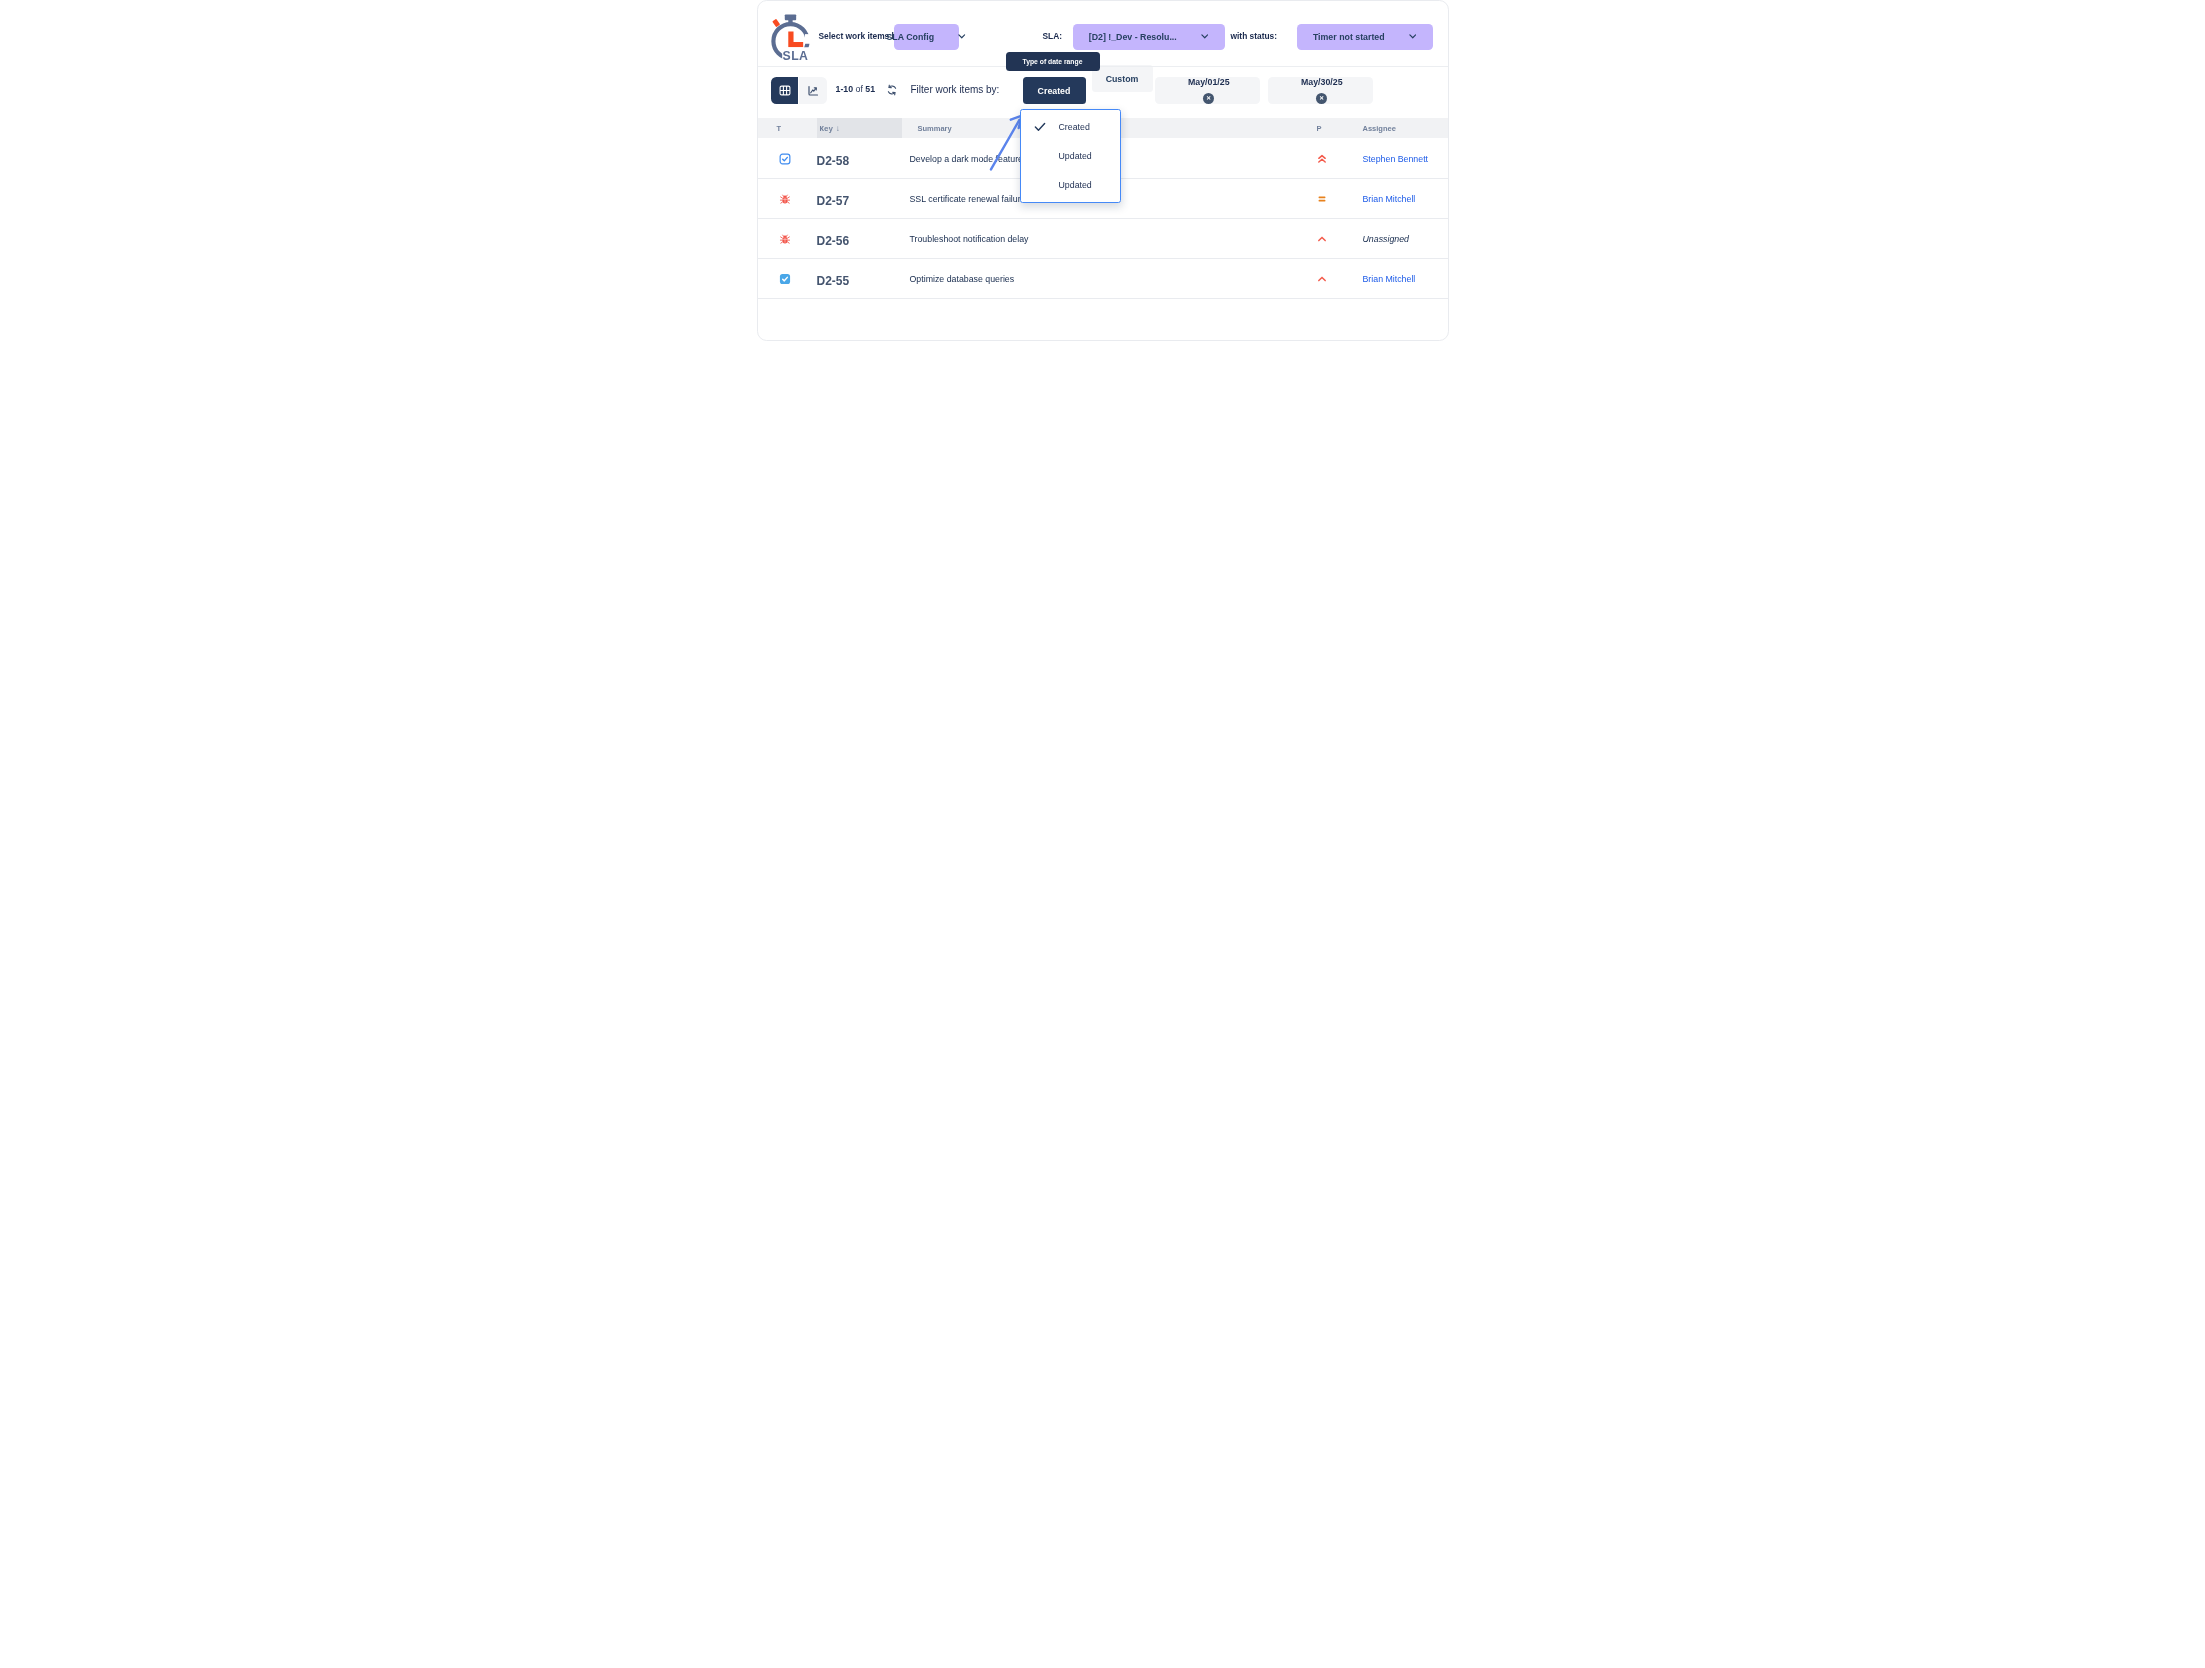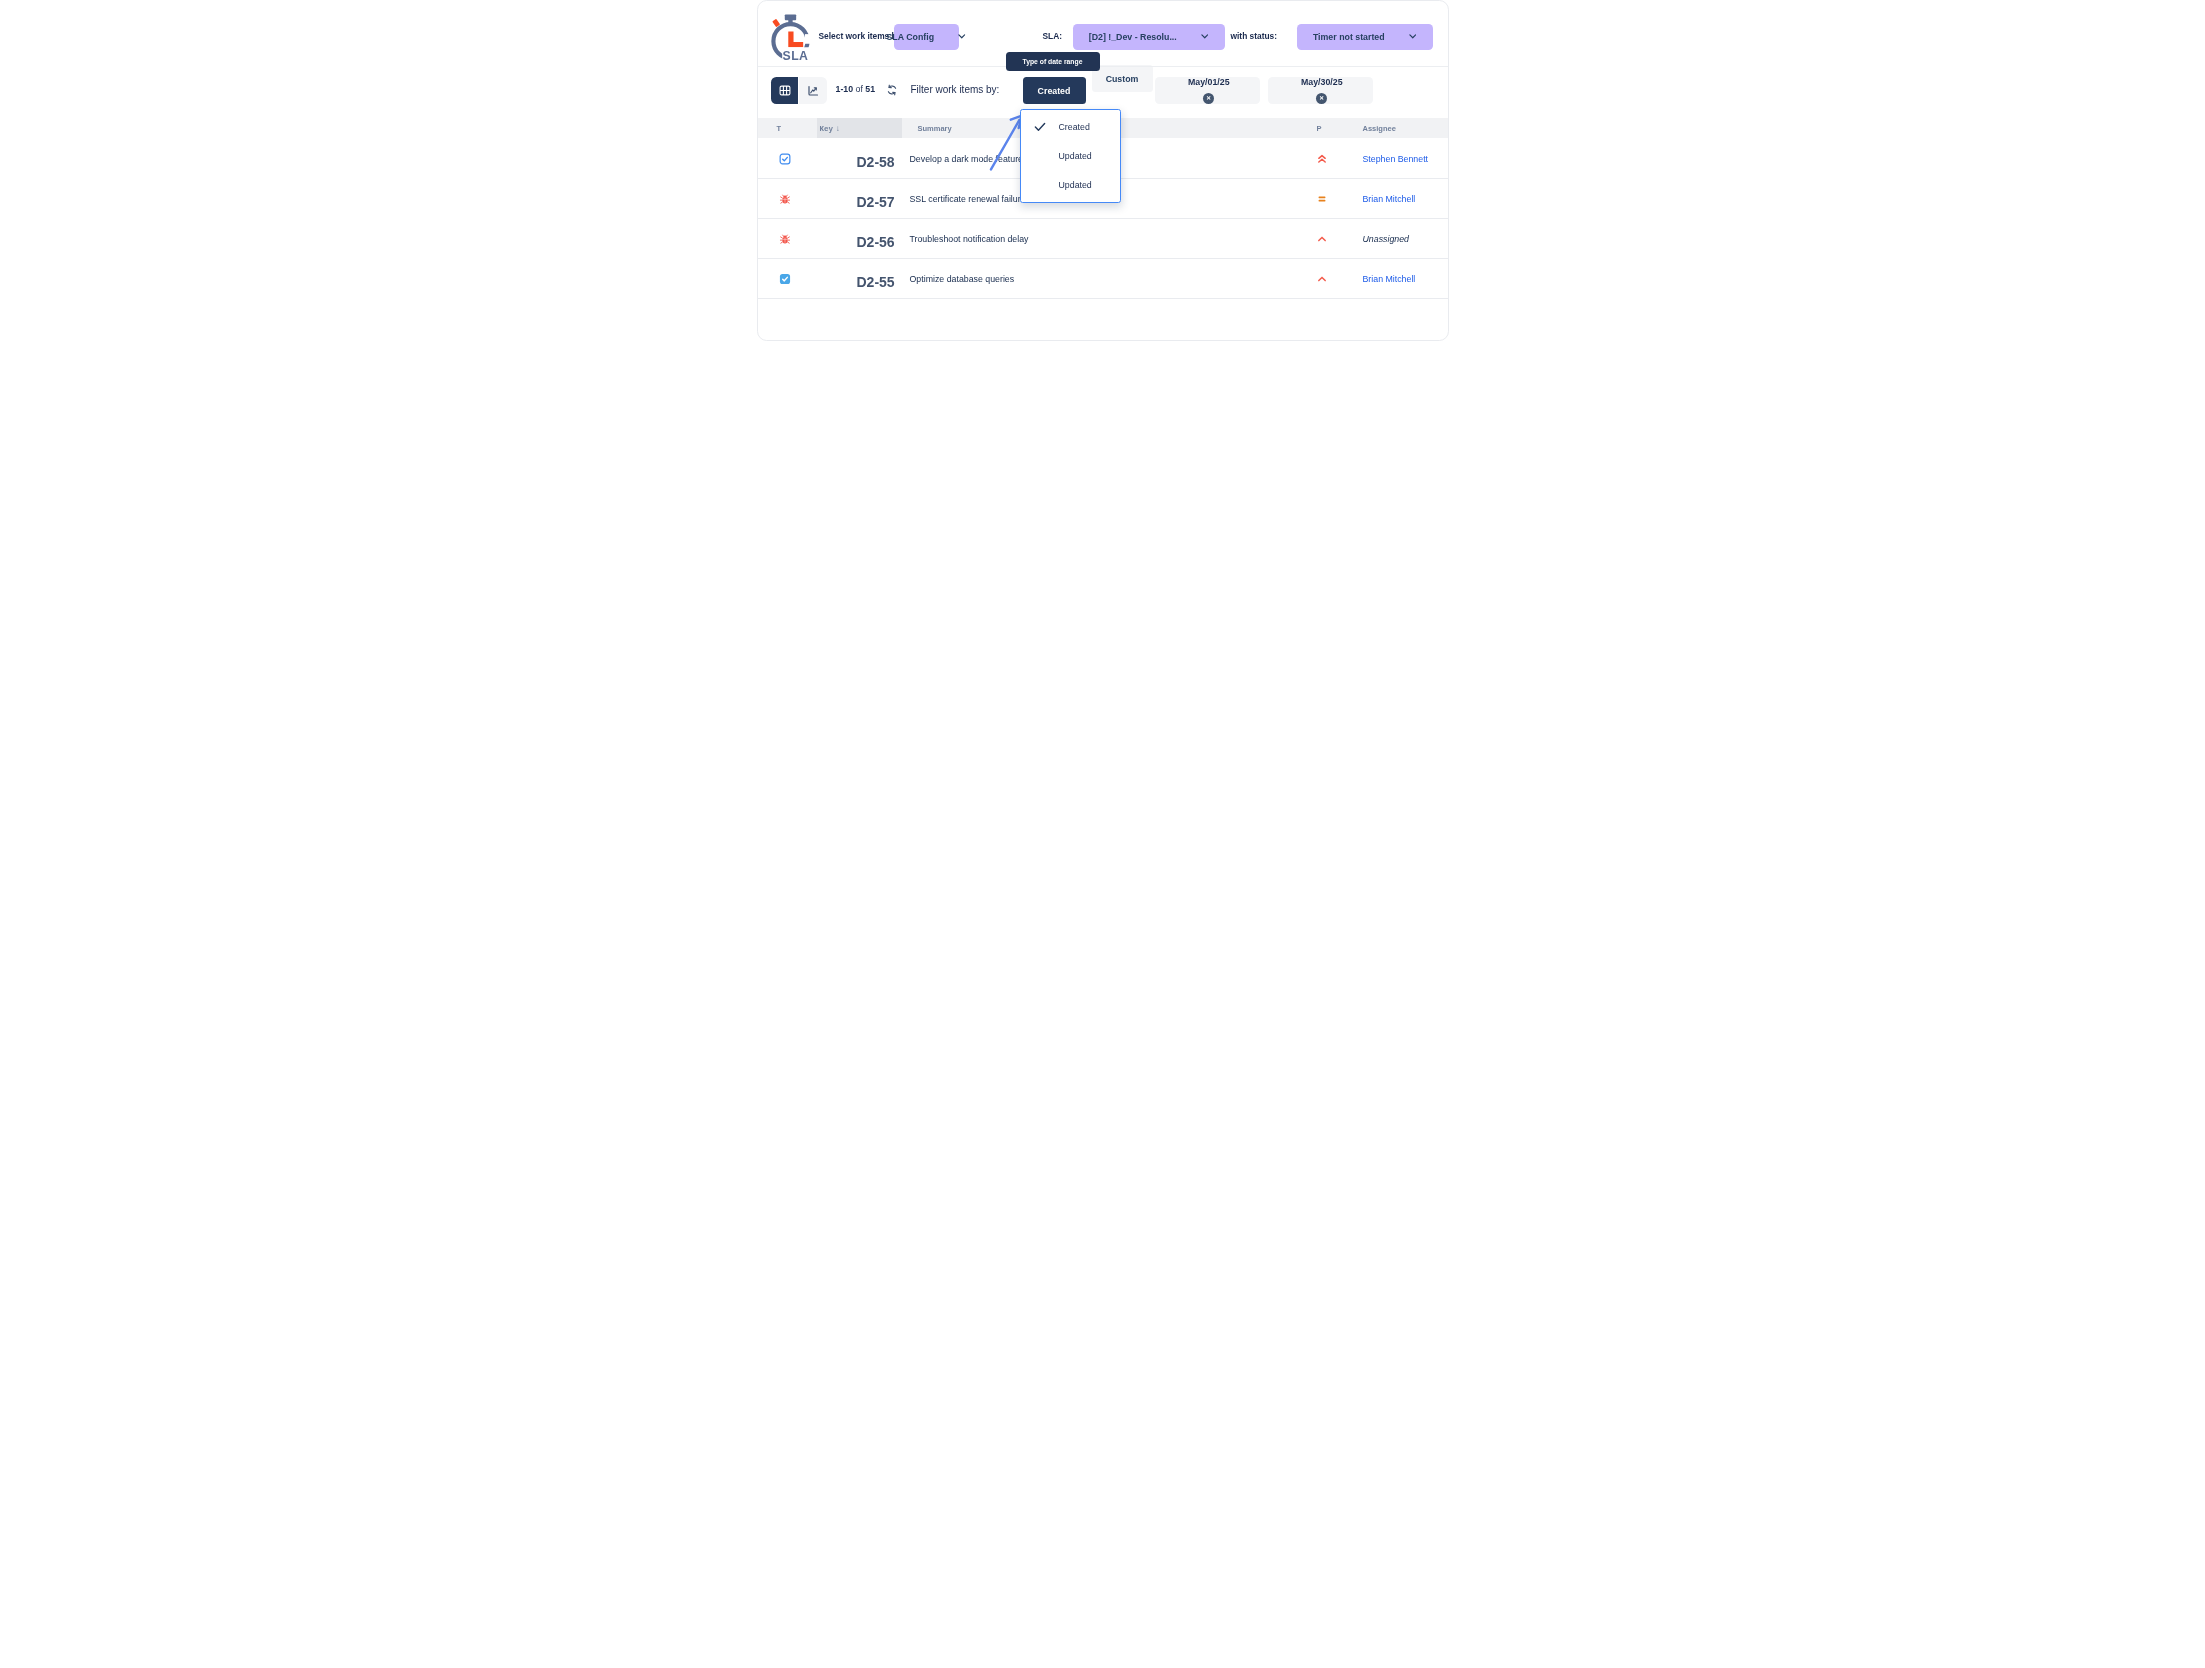--- a/index.html
+++ b/index.html
@@ -66,21 +66,21 @@
   .arrow{position:absolute;left:221px;top:109px;z-index:60;pointer-events:none;}
   
   .thead{position:absolute;left:0;right:0;top:117px;height:20px;background:#f1f2f4;z-index:2;}
   .key-band{position:absolute;left:59px;top:0;width:85px;height:20px;background:#e2e4e8;}
   .th{position:absolute;top:5.7px;font-size:7.5px;font-weight:bold;color:#71809b;white-space:nowrap;}
   .th-type{left:19px;} .th-key{left:62px;font-family:Liberation Mono, monospace;} .th-summary{left:152px;padding-left:8px;} .th-priority{left:559px;} .th-assignee{left:605px;}
   .sort{font-weight:bold;color:#71809b;margin-left:2.6px;font-size:8px;}
   .rows{position:absolute;left:0;right:0;top:138px;z-index:2;}
   .row{position:relative;height:40px;border-bottom:0.9px solid #e9ebef;background:#fff;}
   .cell-type{position:absolute;left:21px;top:14px;width:12px;height:12px;}
-  .cell-key{position:absolute;left:59px;top:15px;font-size:14px;font-weight:bold;color:#44546e;white-space:nowrap;margin-left:40px;}
+  .cell-key{position:absolute;left:59px;top:15px;font-size:12px;font-weight:bold;color:#44546e;white-space:nowrap;}
   .cell-summary{position:absolute;left:152px;top:14.6px;font-size:8.8px;color:#172b4d;white-space:nowrap;}
   .cell-priority{position:absolute;left:559px;top:15px;width:10px;height:10px;}
   .cell-assignee{position:absolute;left:605px;top:14.6px;font-size:8.8px;white-space:nowrap;}
   .assignee-link{color:#1d5be8;cursor:pointer;}
   .assignee-none{color:#172b4d;font-style:italic;}
   
   .menu{
     position:absolute;left:262px;top:108px;width:101px;height:94px;background:#fff;
     border:1.8px solid #4589f7;border-radius:2.6px;z-index:70;box-shadow:0.9px 3.5px 8px rgba(23,43,77,.18);
     padding-top:2.6px;

